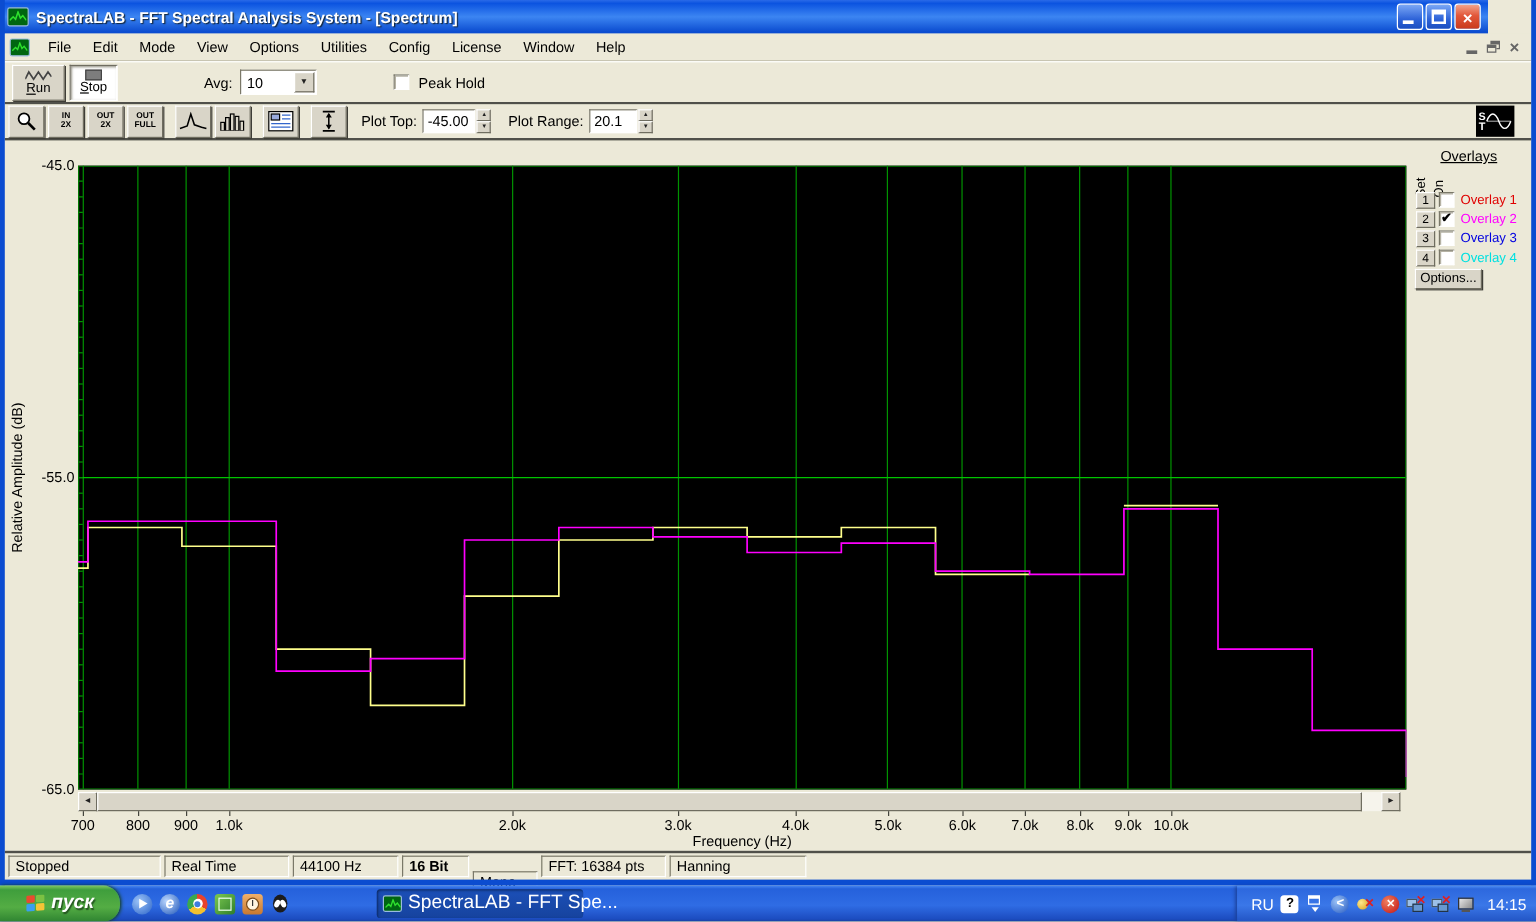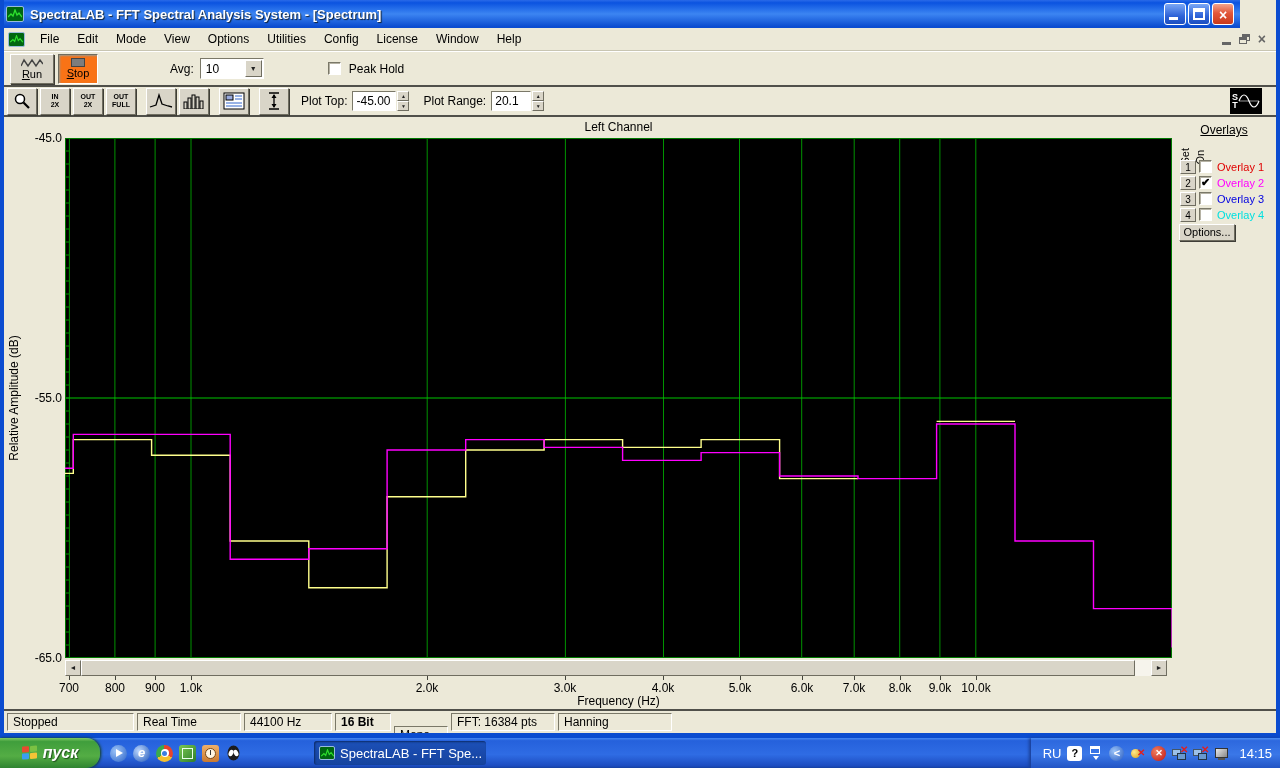--- a/index.html
+++ b/index.html
@@ -43,21 +43,21 @@
   .mdi .m-x { font-size:14px; font-weight:bold; color:#666; line-height:12px; }
 
   
   .toolbar1 { position:absolute; left:4px; top:51px; width:1272px; height:36px; background:#ece9d8;
     border-top:1px solid #fff; border-bottom:2px solid #50504a; display:flex; align-items:center; }
   .toolbar2 { position:absolute; left:4px; top:87px; width:1272px; height:30px; background:#ece9d8;
     border-bottom:2px solid #50504a; display:flex; align-items:center; }
   .tbtn { background:#d9d5c8; border:1px solid; border-color:#fff #6f6d60 #6f6d60 #fff;
     box-shadow:1px 1px 0 #3f3e37; display:flex; flex-direction:column; align-items:center;
     justify-content:center; }
-  .tbtn.pressed { border-color:#6f6d60 #fff #fff #6f6d60; box-shadow:inset 1px 1px 2px #9a988c; background:#f97316; }
+  .tbtn.pressed { border-color:#6f6d60 #fff #fff #6f6d60; box-shadow:inset 1px 1px 2px #9a988c; background:#ffffff; }
   .runstop { width:44px; height:30px; margin-left:6px; font-size:11px; line-height:12px; }
   .runstop u { text-decoration:underline; }
   .avg-label { margin-left:72px; }
   .combo { margin-left:6px; width:64px; height:21px; background:#fff; border:1px solid;
     border-color:#7a7868 #fff #fff #7a7868; display:flex; align-items:center; }
   .combo .val { flex:1; padding-left:5px; }
   .combo .drop { width:17px; height:17px; background:#d9d5c8; border:1px solid;
     border-color:#fff #6f6d60 #6f6d60 #fff; font-size:7px; display:flex; align-items:center;
     justify-content:center; color:#222; margin-right:1px; }
   .checkbox { width:13px; height:13px; background:#fff; border:1px solid;
@@ -124,21 +124,21 @@
     box-shadow:1px 0 3px #123a11; }
   .startbtn .label { color:#fff; font-weight:bold; font-style:italic; font-size:16px;
     text-shadow:1px 1px 1px #23531f; }
   .winflag { width:16px; height:14px; display:grid; grid-template-columns:7px 7px;
     grid-template-rows:6px 6px; gap:1px; transform:skewY(-4deg); }
   .winflag i { border-radius:1px; }
   .ql { display:flex; align-items:center; gap:6px; margin-left:10px; }
   .qlicon { width:17px; height:17px; border-radius:3px; position:relative; }
   .taskbtn { margin-left:72px; width:172px; height:24px; border-radius:3px;
     background:linear-gradient(180deg,#1c50b8,#16439e); box-shadow:inset 1px 1px 2px #0c2a66;
-    display:flex; align-items:center; padding:0 5px; gap:5px; color:#fff; font-size:13px;
+    display:flex; align-items:center; padding:0 5px; gap:5px; color:#fff; font-size:16px;
     white-space:nowrap; }
   .taskbtn .appicon { width:16px; height:14px; }
   .tray { margin-left:auto; height:30px; display:flex; align-items:center; gap:6px; padding:0 8px 0 12px;
     background:linear-gradient(180deg,#4e90f5 0%,#2d68de 9%,#3a77e8 55%,#2254c4 100%);
     box-shadow:-2px 0 3px #1a3f96; color:#fff; }
   .trayicon { width:15px; height:15px; position:relative; flex:none; }
   .clock { font-size:13px; margin-left:4px; }
 </style>
 </head>
 <body>
@@ -280,21 +280,20 @@
         <div>S</div>
         <div>T</div>
       </div>
       <svg width="22" height="18" viewBox="0 0 22 18">
           <path d="M1,9 C4,1 8,1 11,9 C14,17 18,17 21,9" fill="none" stroke="#fff" stroke-width="1.2"></path>
           <line x1="1" y1="9" x2="21" y2="9" stroke="#fff" stroke-width="0.6"></line>
         </svg>
     </div>
   </div>
 
-  <div class="main-title">Left Channel</div>
   <div class="ylabel-rot">Relative Amplitude (dB)</div>
   <span class="ytick" style="left:10px;top:131px;">-45.0</span>
   <span class="ytick" style="left:10px;top:391px;">-55.0</span>
   <span class="ytick" style="left:10px;top:651px;">-65.0</span>
 
   <svg id="plot-svg" width="1107" height="520" viewBox="0 0 1107 520" preserveAspectRatio="none">
       <line x1="4.4" y1="0" x2="4.4" y2="520" stroke="#009300"></line>
       <line x1="49.9" y1="0" x2="49.9" y2="520" stroke="#009300"></line>
       <line x1="90.1" y1="0" x2="90.1" y2="520" stroke="#009300"></line>
       <line x1="126.0" y1="0" x2="126.0" y2="520" stroke="#009300"></line>

